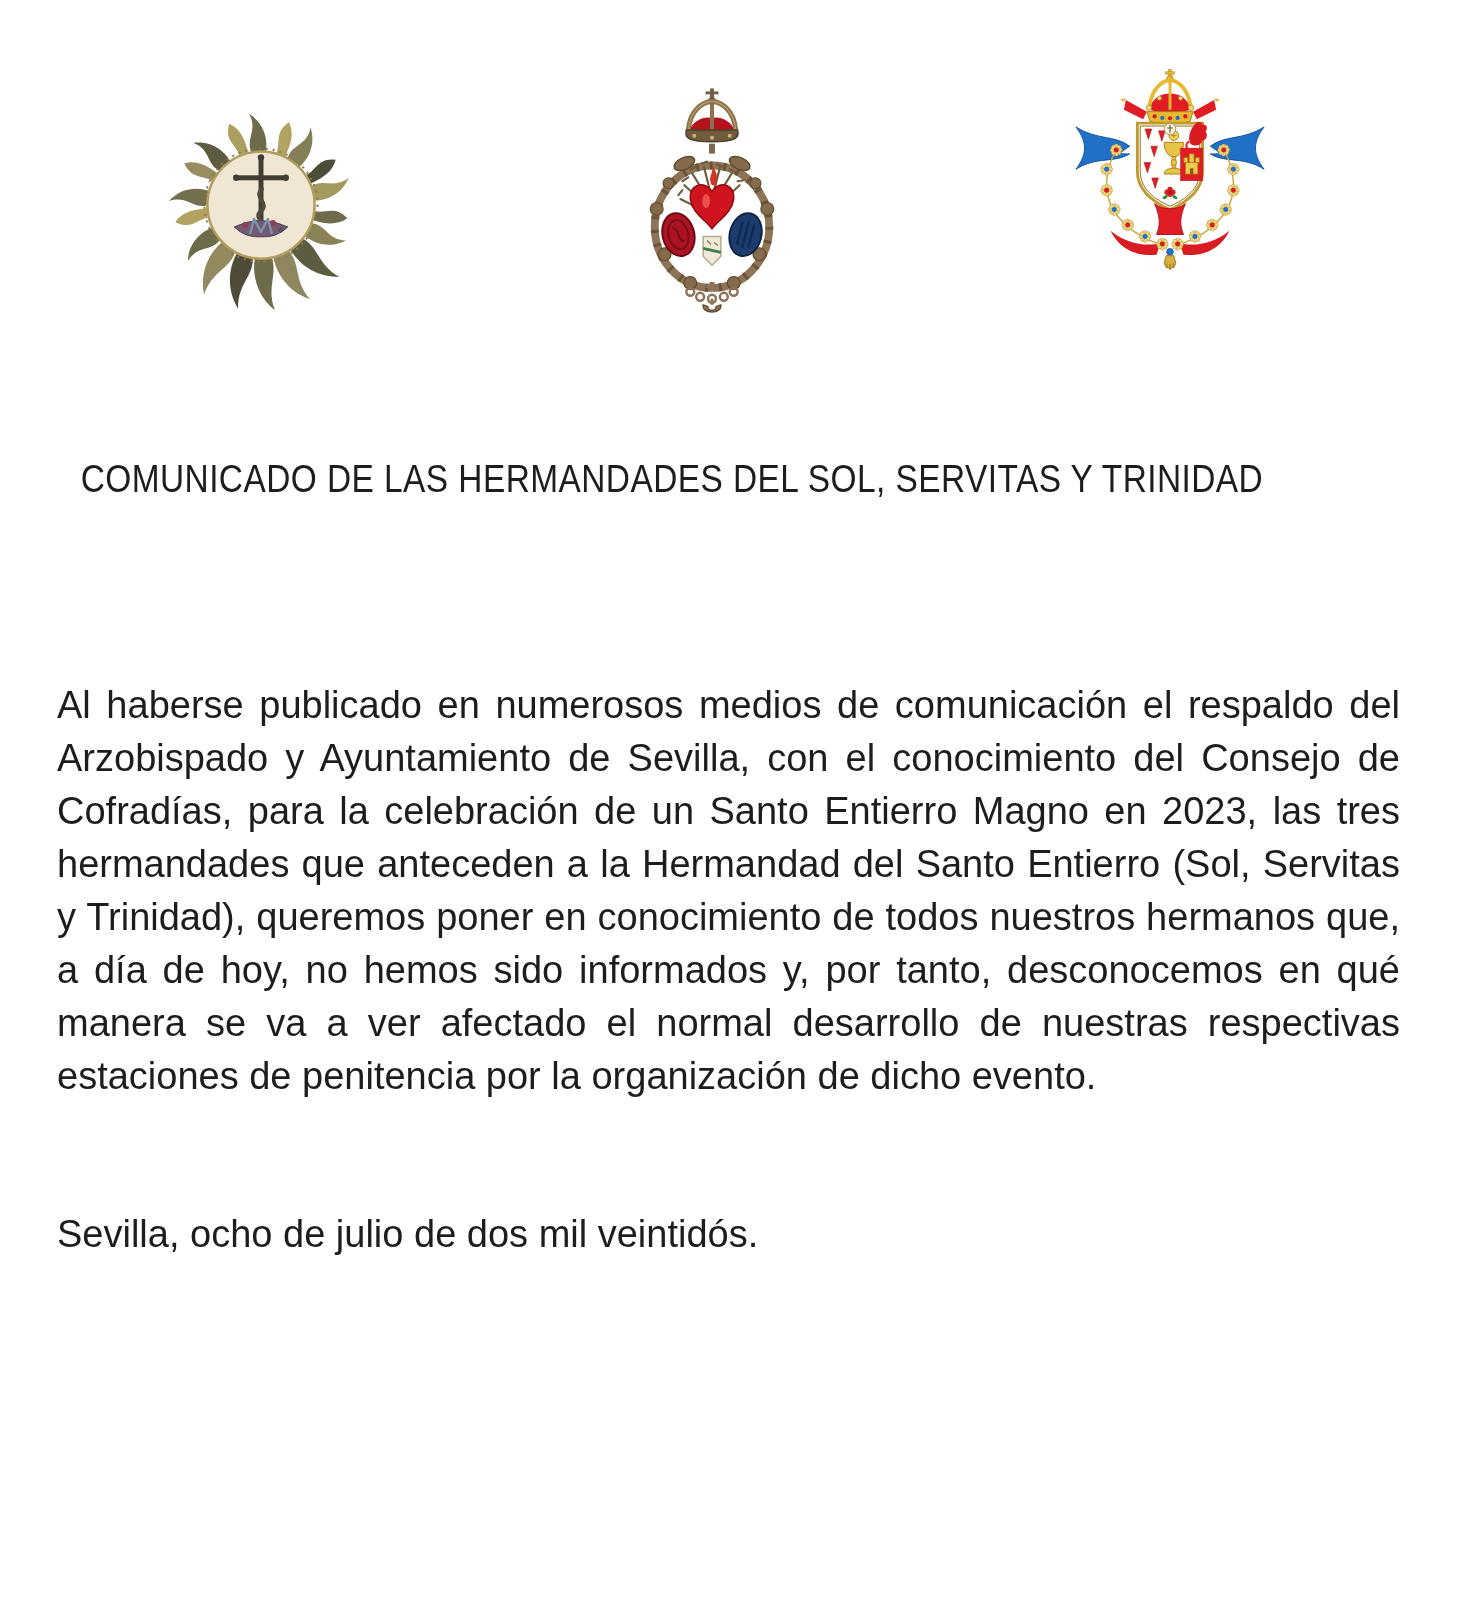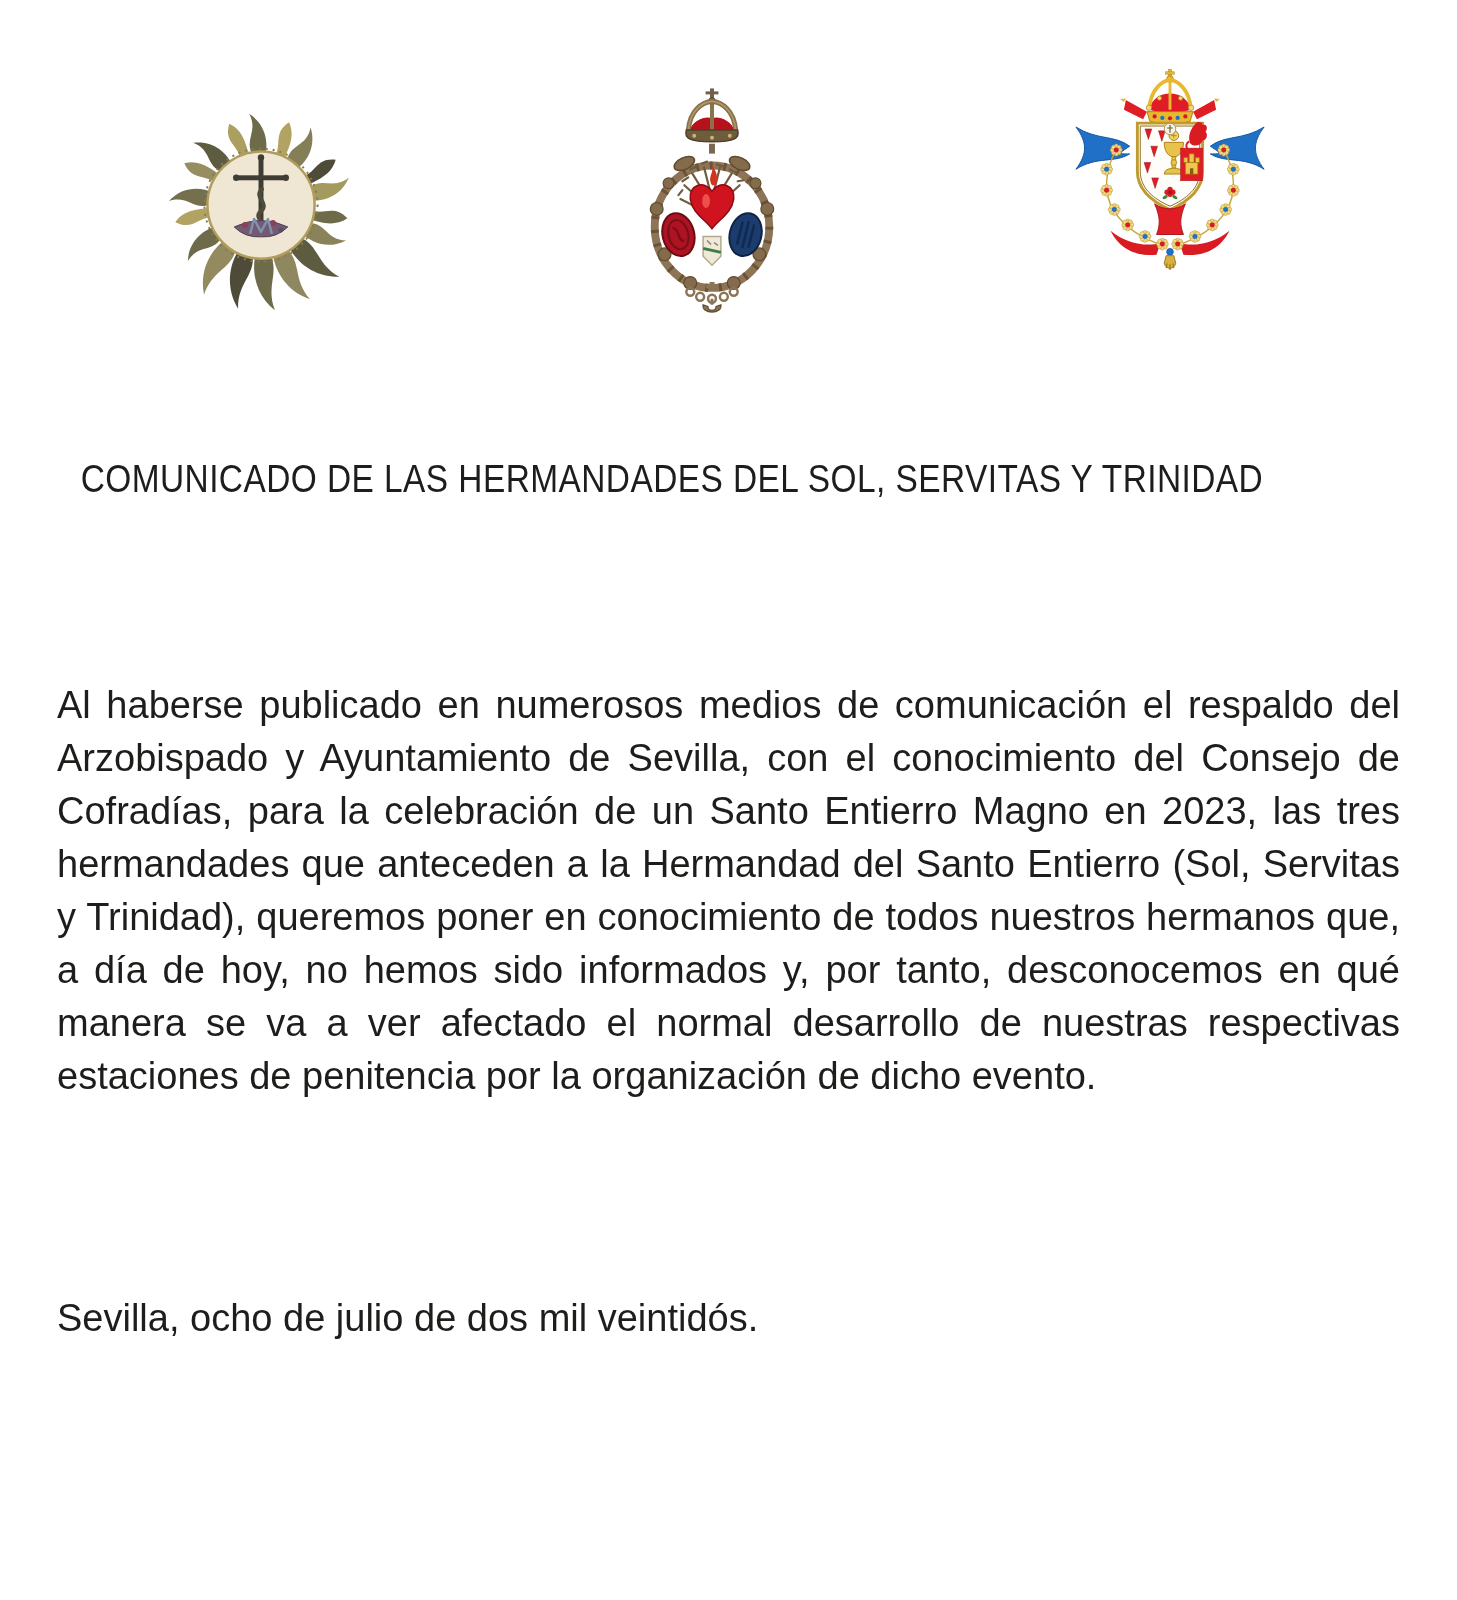--- a/index.html
+++ b/index.html
@@ -30,21 +30,21 @@
     transform-origin: 50% 50%;
     color: #1d1d1b;
   }
   .doc-body {
     position: absolute; left: 57px; top: 679px; width: 1343px;
     font-size: 38px; line-height: 53px;
     text-align: justify;
     color: #1d1d1b;
   }
   .doc-dateline {
-    position: absolute; left: 57px; top: 1292px;
+    position: absolute; left: 57px; top: 1208px;
     font-size: 38px; line-height: 53px;
     white-space: nowrap;
     color: #1d1d1b;
   }
 </style>
 </head>
 <body>
 
 <div class="emblem" id="sol-emblem">
   <span>

